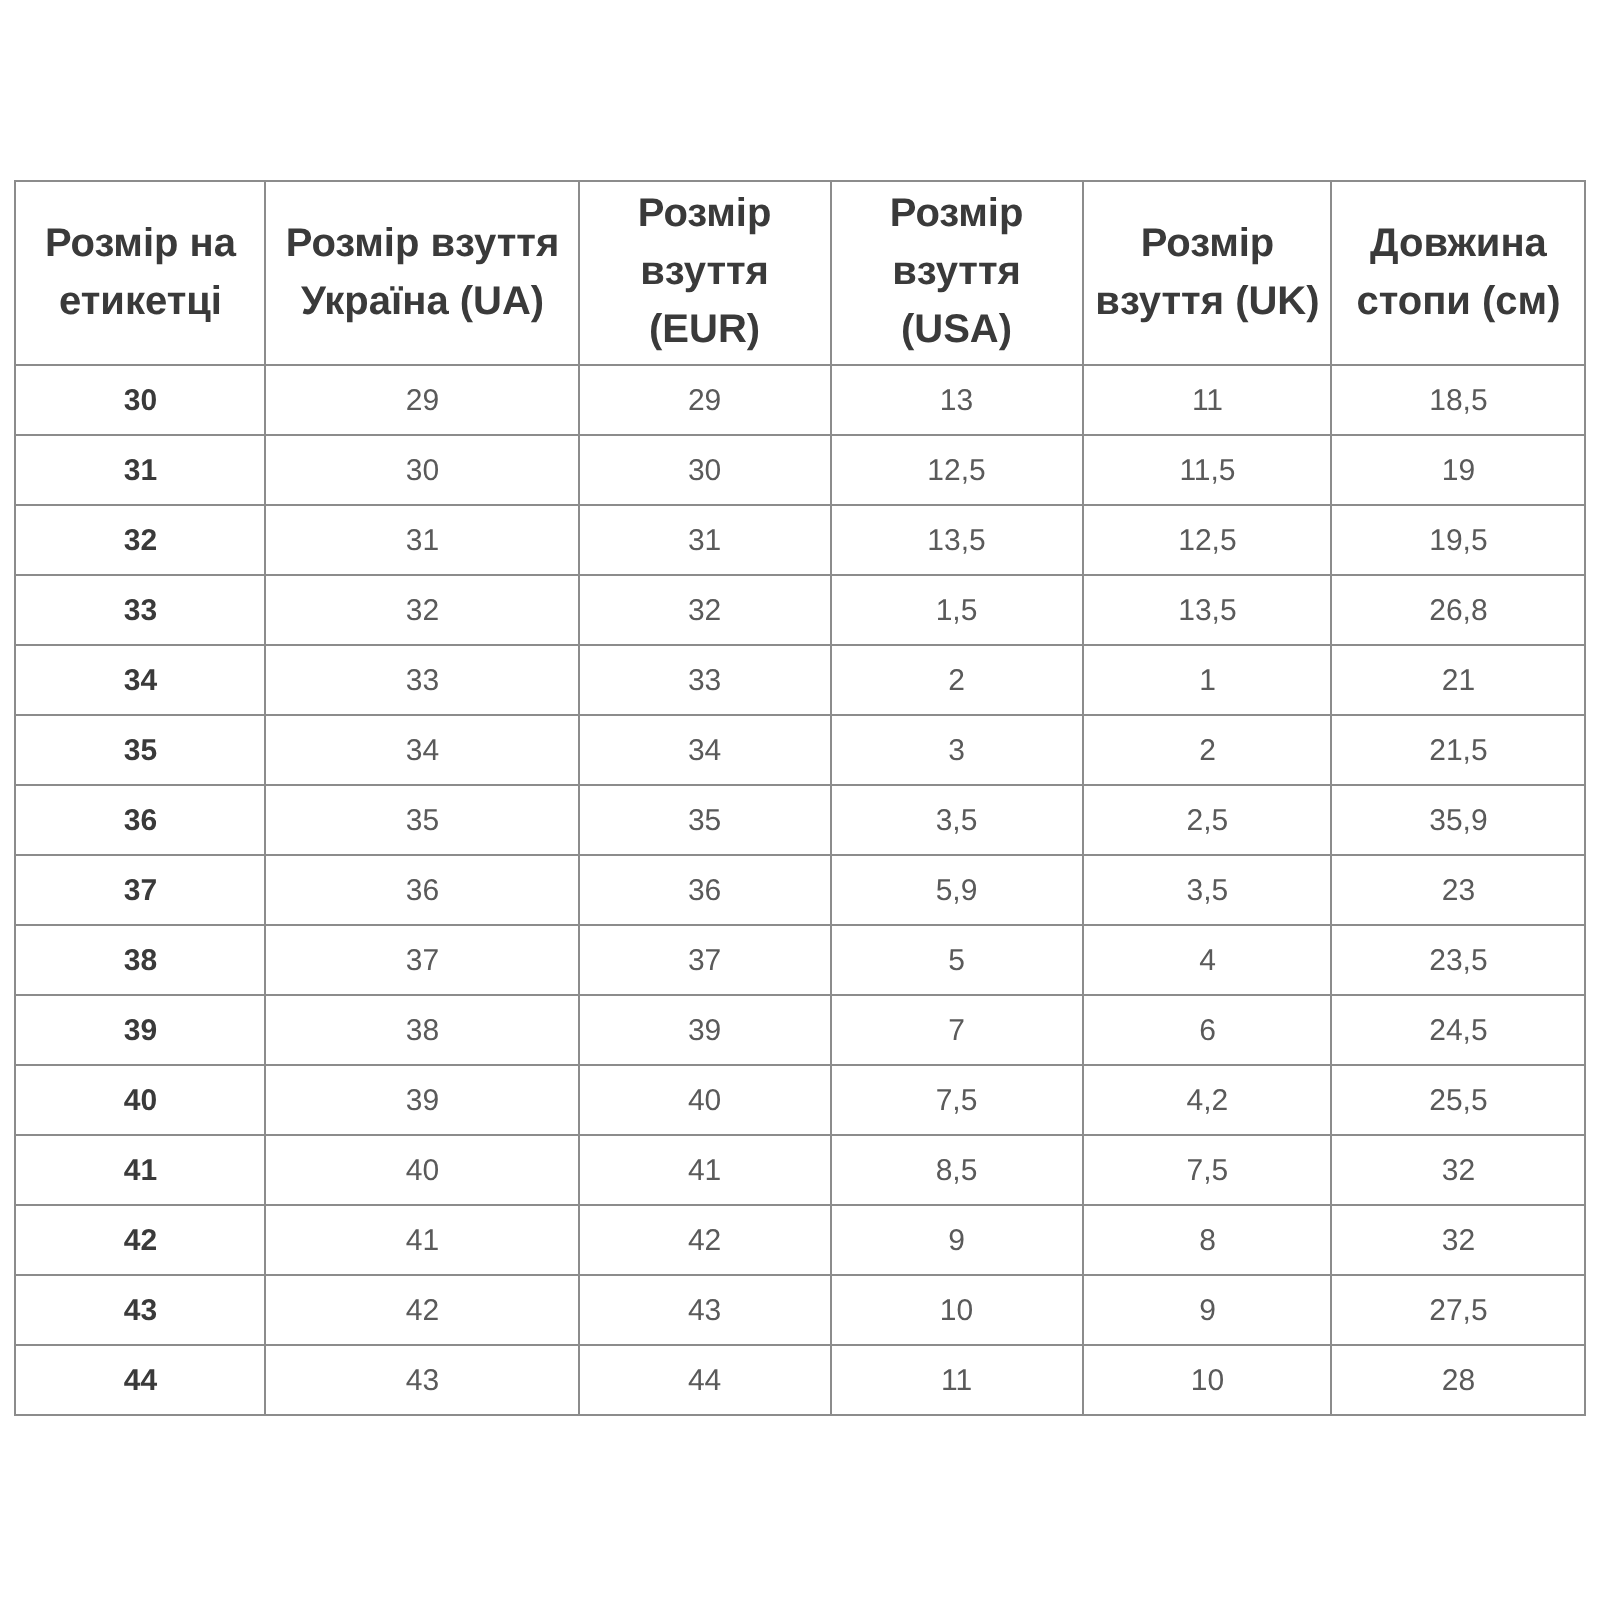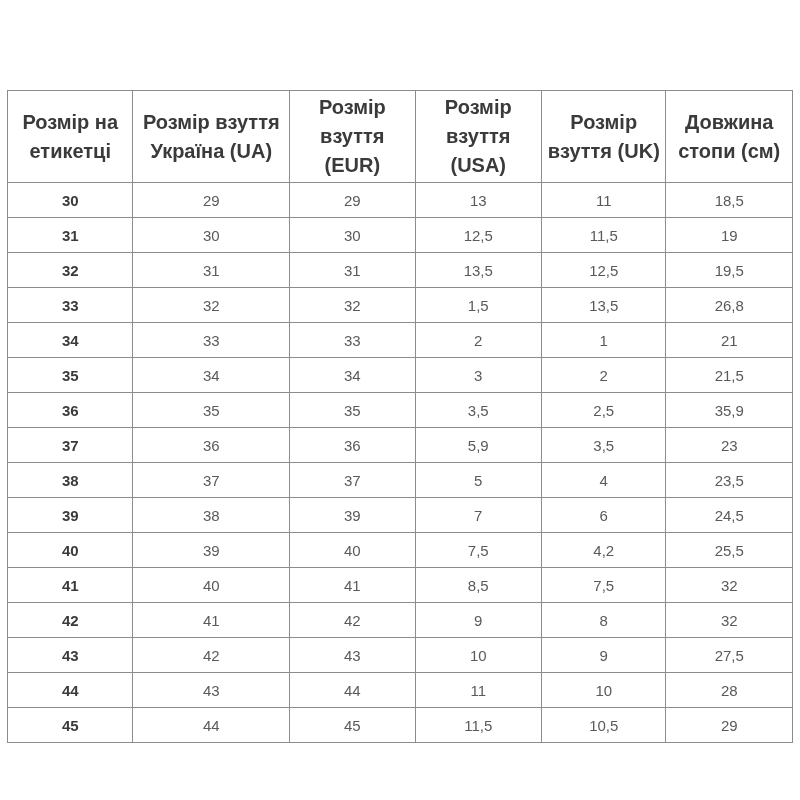--- a/index.html
+++ b/index.html
@@ -196,23 +196,15 @@
           <td>27,5</td>
         </tr>
         <tr>
           <td class="row-label">44</td>
           <td>43</td>
           <td>44</td>
           <td>11</td>
           <td>10</td>
           <td>28</td>
         </tr>
-        <tr>
-          <td class="row-label">45</td>
-          <td>44</td>
-          <td>45</td>
-          <td>11,5</td>
-          <td>10,5</td>
-          <td>29</td>
-        </tr>
       </tbody>
   </table>
 </div>
 
 </body></html>

